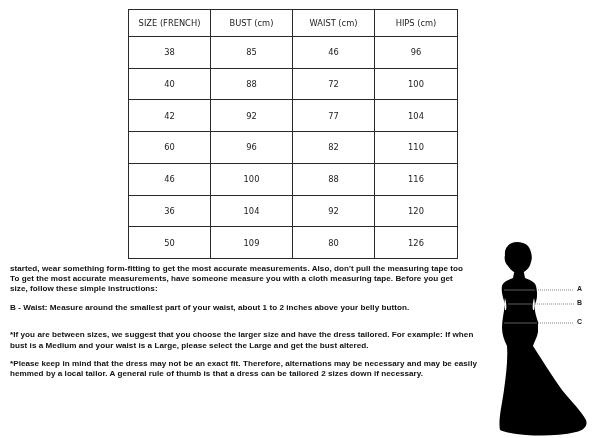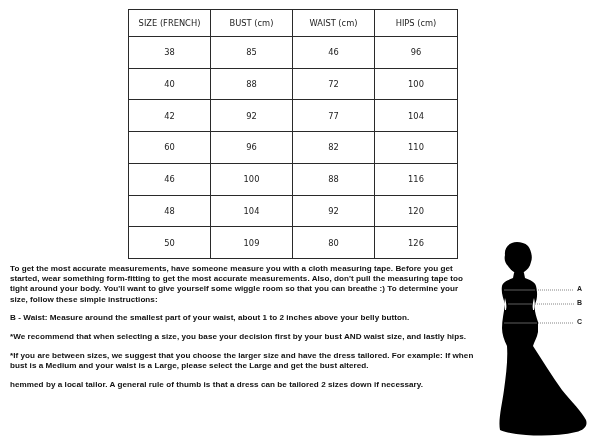--- a/index.html
+++ b/index.html
@@ -86,47 +86,46 @@
       <td>82</td>
       <td>110</td>
     </tr>
     <tr>
       <td>46</td>
       <td>100</td>
       <td>88</td>
       <td>116</td>
     </tr>
     <tr>
-      <td>48</td>
+      <td>36</td>
       <td>104</td>
       <td>92</td>
       <td>120</td>
     </tr>
     <tr>
       <td>50</td>
       <td>109</td>
       <td>80</td>
       <td>126</td>
     </tr>
   </tbody>
 </table>
 
 <div class="instructions">
+  <p>started, wear something form-fitting to get the most accurate measurements. Also, don't pull the measuring tape too</p>
   <p>To get the most accurate measurements, have someone measure you with a cloth measuring tape. Before you get</p>
-  <p>started, wear something form-fitting to get the most accurate measurements. Also, don't pull the measuring tape too</p>
-  <p>tight around your body. You'll want to give yourself some wiggle room so that you can breathe :) To determine your</p>
   <p>size, follow these simple instructions:</p>
   <div class="gap"></div>
   <p>B - Waist: Measure around the smallest part of your waist, about 1 to 2 inches above your belly button.</p>
   <div class="gap"></div>
-  <p>*We recommend that when selecting a size, you base your decision first by your bust AND waist size, and lastly hips.</p>
   <div class="gap"></div>
   <p>*If you are between sizes, we suggest that you choose the larger size and have the dress tailored. For example: If when</p>
   <p>bust is a Medium and your waist is a Large, please select the Large and get the bust altered.</p>
   <div class="gap"></div>
+  <p>*Please keep in mind that the dress may not be an exact fit. Therefore, alternations may be necessary and may be easily</p>
   <p>hemmed by a local tailor. A general rule of thumb is that a dress can be tailored 2 sizes down if necessary.</p>
 </div>
 
 <div class="figure">
   <svg width="110" height="198" viewBox="0 0 110 198">
 
     <path d="M27 2 C 19 2, 14 8, 15 15 C 14 19, 15 23, 18 26 C 20 29, 22 31, 24 32 L 25 35 L 33 35 L 34 32 C 37 30, 40 27, 41 22 C 43 17, 41 10, 38 6 C 35 3, 31 2, 27 2 Z" fill="#000"></path>
 
     <path d="M24 33 L 34 33 L 35 38 C 40 40, 45 42, 46 46 C 48 54, 47 60, 45 64 C 44 70, 46 76, 48 82 L 48 92 C 47 98, 44 102, 43 106
              C 52 120, 62 136, 72 150 C 82 162, 92 172, 96 180 C 98 186, 94 190, 86 192 C 70 196, 50 196, 36 195 C 24 194, 14 192, 10 190

